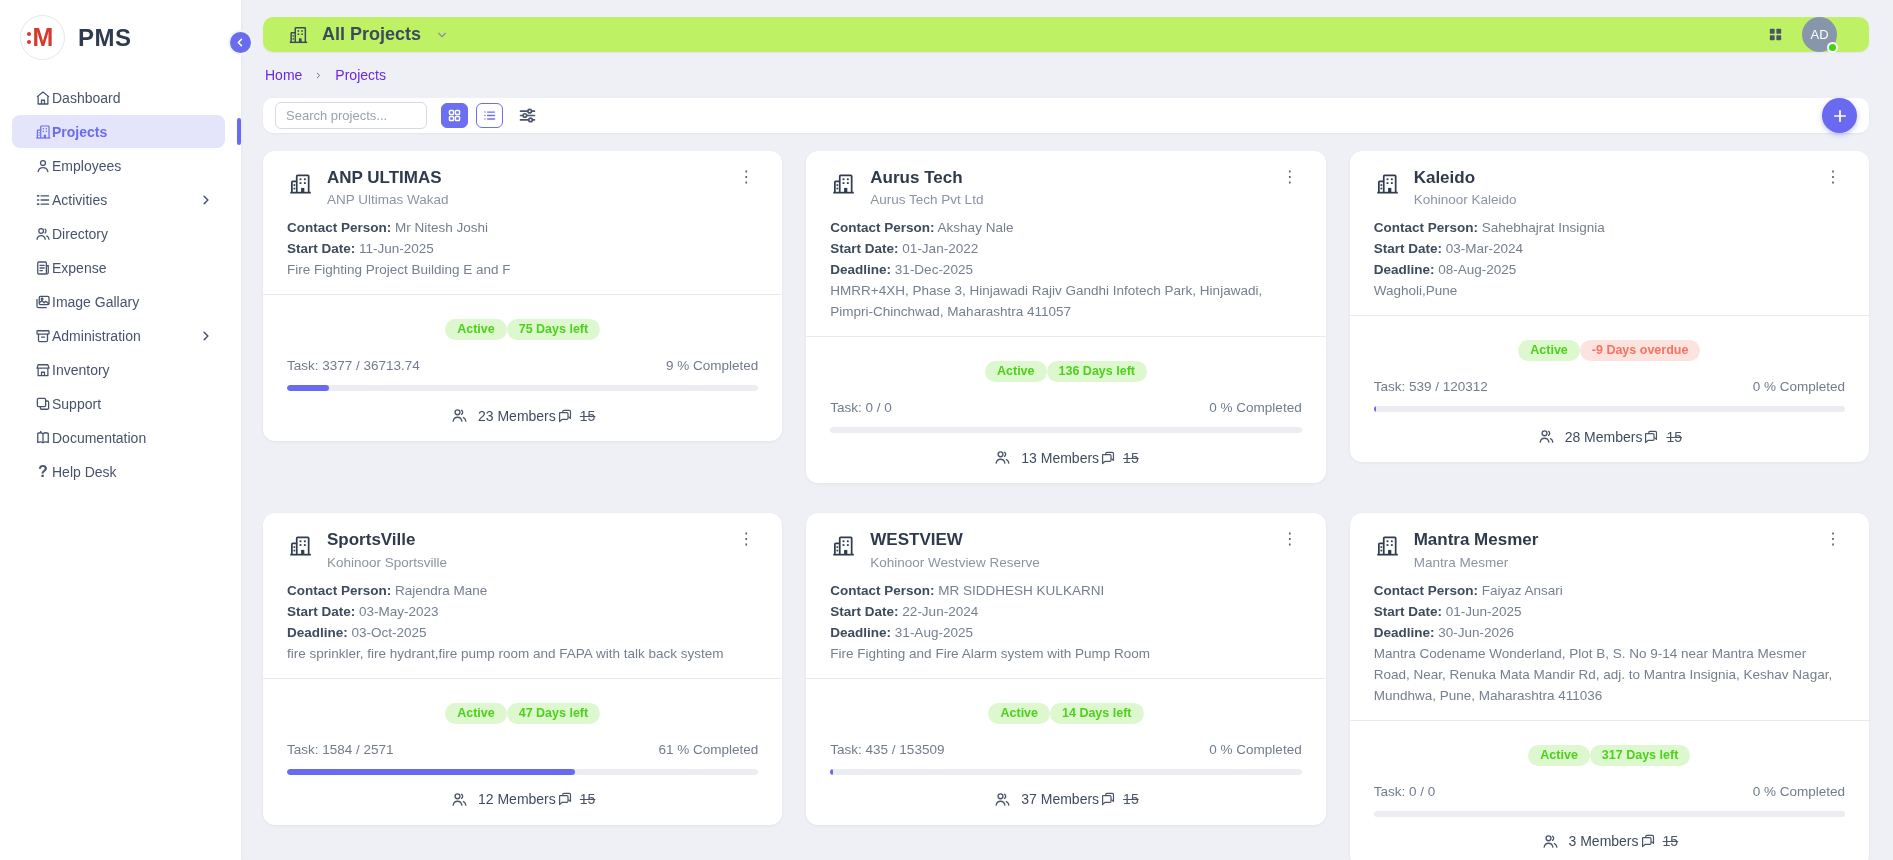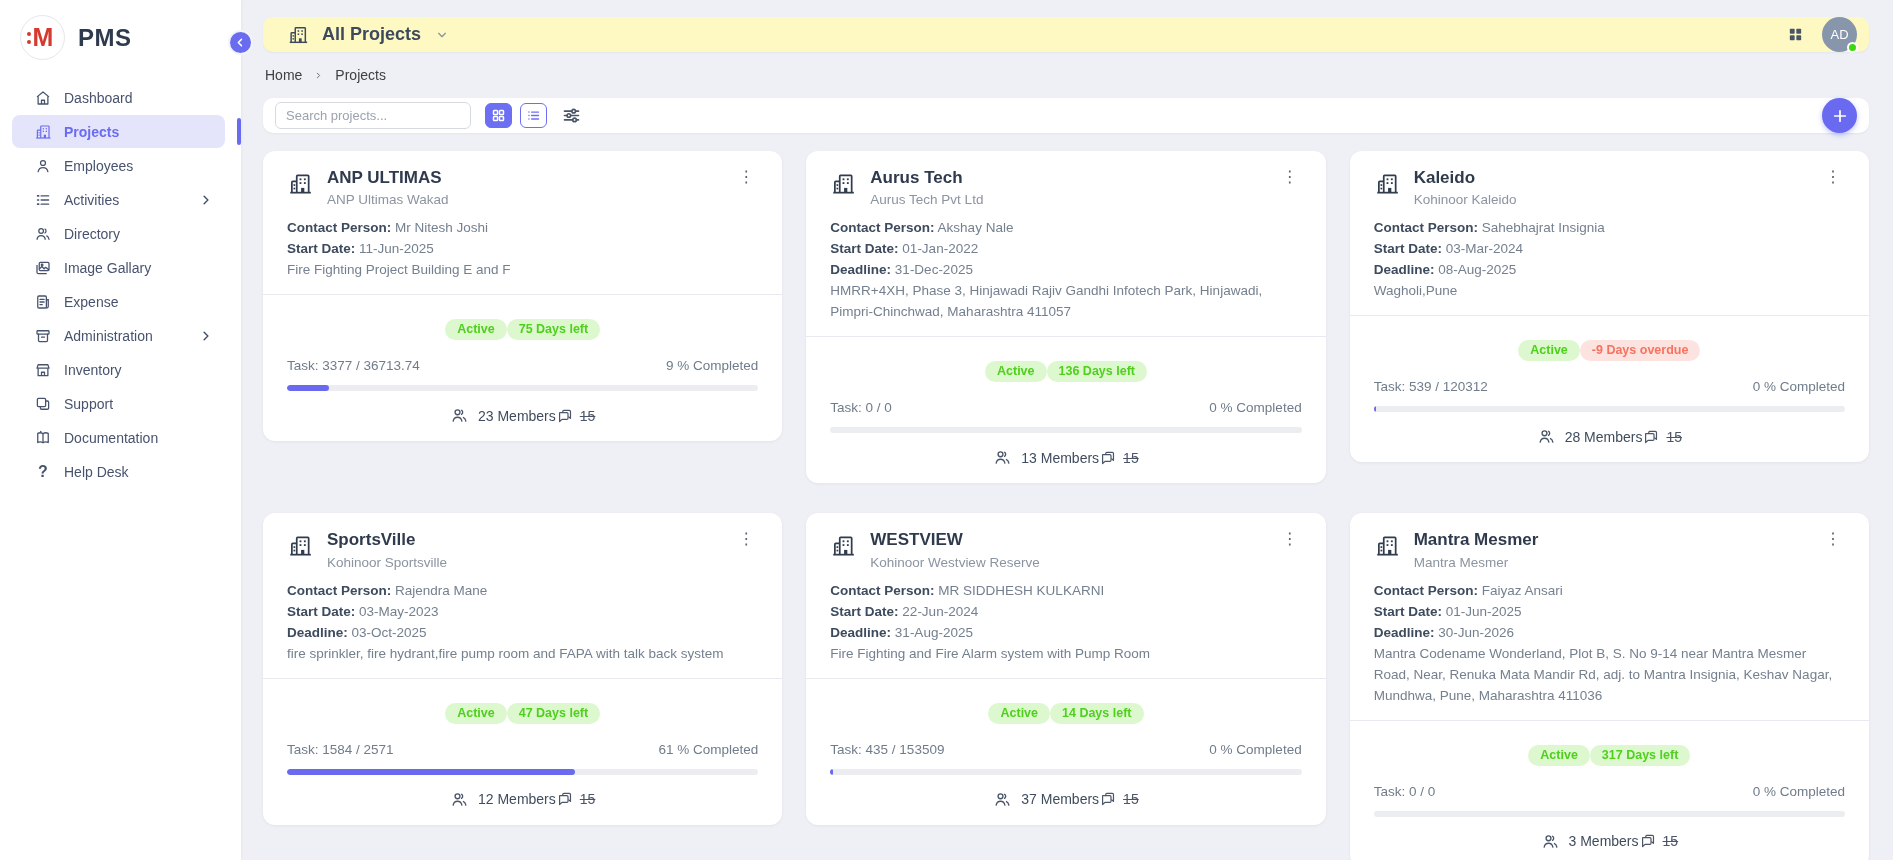--- a/index.html
+++ b/index.html
@@ -13,46 +13,46 @@
   
   .sidebar { width:241px; background:#fff; flex-shrink:0; position:relative; box-shadow:1px 0 3px rgba(20,30,60,.04); }
   .logo-row { display:flex; align-items:center; gap:13px; padding:15px 14px 12px 20px; }
   .logo-circle { width:45px; height:45px; border-radius:50%; border:1px solid #e4e7ec; display:flex; align-items:center; justify-content:center; background:#fff; position:relative; }
   .logo-m { color:#d63a2f; font-size:25px; font-weight:800; letter-spacing:-1px; }
   .logo-dots { position:absolute; left:6px; top:16px; display:flex; flex-direction:column; gap:4px; }
   .logo-dots i { width:4px; height:4px; border-radius:50%; background:#d63a2f; display:block; }
   .logo-text { font-size:24px; font-weight:800; color:#2e3a4e; letter-spacing:.5px; }
   .collapse-btn { position:absolute; top:30px; right:-12px; width:25px; height:25px; border-radius:50%; background:#6a6cf0; border:2px solid #f3f4fa; color:#fff; display:flex; align-items:center; justify-content:center; cursor:pointer; z-index:9; }
   .nav { padding:8px 0 0 0; }
-  .nav-item { display:flex; align-items:center; gap:12px; height:33px; margin:1px 16px 1px 12px; padding:0 10px 0 22px; border-radius:8px; color:#47536d; font-size:14px; cursor:pointer; position:relative; }
+  .nav-item { display:flex; align-items:center; height:33px; margin:1px 16px 1px 12px; padding:0 10px 0 22px; border-radius:8px; color:#47536d; font-size:14px; cursor:pointer; position:relative; }
   .nav-item .nicon { width:18px; height:18px; flex-shrink:0; display:flex; align-items:center; justify-content:center; }
   .nav-item svg { width:18px; height:18px; }
   .nav-item.active { background:#e4e5fb; color:#6a6cf0; font-weight:600; }
   .nav-item.active::after { content:''; position:absolute; right:-16px; top:3px; bottom:3px; width:4px; border-radius:2px; background:#6a6cf0; }
   .nav-chev { margin-left:auto; display:flex; }
   .help-q { font-size:16px; font-weight:700; color:inherit; }
 
   
   .main { flex:1; display:flex; flex-direction:column; padding:17px 24px 0 22px; overflow:hidden; }
-  .topbar { background:#fef9c3; border-radius:10px; height:53px; display:flex; align-items:center; justify-content:space-between; padding:0 12px 0 24px; box-shadow:0 1px 2px rgba(20,30,60,.05); }
+  .topbar { background:#bef264; border-radius:10px; height:53px; display:flex; align-items:center; justify-content:space-between; padding:0 32px 0 24px; box-shadow:0 1px 2px rgba(20,30,60,.05); }
   .proj-switch { display:flex; align-items:center; gap:13px; cursor:pointer; }
   .proj-switch svg.bld { width:22px; height:22px; color:#3d4a5c; }
   .topbar-title { font-size:18px; font-weight:700; color:#3d4a5c; }
   .chev-down { color:#8b94a1; display:flex; }
   .topbar-right { display:flex; align-items:center; gap:18px; }
   .apps-icon { color:#4a5568; display:flex; cursor:pointer; }
   .avatar { width:35px; height:35px; border-radius:50%; background:#8896ab; color:#fff; font-size:13px; font-weight:400; display:flex; align-items:center; justify-content:center; position:relative; cursor:pointer; }
   .avatar .dot { position:absolute; right:-1px; bottom:-1px; width:11px; height:11px; border-radius:50%; background:#3ed60f; border:2px solid #fff; }
 
-  .breadcrumb { display:flex; align-items:center; gap:11px; margin:15px 2px 15px 2px; font-size:14px; color:#404040; }
+  .breadcrumb { display:flex; align-items:center; gap:11px; margin:15px 2px 15px 2px; font-size:14px; color:#6d28d9; }
   .crumb { cursor:pointer; }
   .crumb-sep { display:flex; color:#5a6675; }
 
   .toolbar { background:#fff; border-radius:10px; height:44px; display:flex; align-items:center; padding:0 12px 0 12px; box-shadow:0 1px 2px rgba(20,30,60,.05); }
-  .search-input { width:196px; height:27px; border:1px solid #d5dae2; border-radius:6px; padding:0 10px; font-size:13px; font-family:inherit; color:#47536d; outline:none; margin-right:14px; }
+  .search-input { width:152px; height:27px; border:1px solid #d5dae2; border-radius:6px; padding:0 10px; font-size:13px; font-family:inherit; color:#47536d; outline:none; margin-right:14px; }
   .search-input::placeholder { color:#9aa3ae; }
   .view-btn { width:27px; height:25px; border-radius:6px; display:flex; align-items:center; justify-content:center; margin-right:8px; cursor:pointer; }
   .view-btn.grid-active { background:#6d6ff3; border:1px solid #6d6ff3; color:#fff; }
   .view-btn.list-outline { background:#fff; border:1.5px solid #6d6ff3; color:#6d6ff3; }
   .filter-btn { width:24px; height:24px; display:flex; align-items:center; justify-content:center; color:#4a5568; cursor:pointer; margin-left:4px; background:none; border:none; }
   .plus-btn { margin-left:auto; width:35px; height:35px; border-radius:50%; background:#6a6af0; border:none; color:#fff; display:flex; align-items:center; justify-content:center; cursor:pointer; box-shadow:0 2px 5px rgba(106,106,240,.4); }
 
   
   .cards { display:grid; grid-template-columns:repeat(3,1fr); gap:30px 24px; margin-top:18px; align-items:start; }
   .card { background:#fff; border-radius:12px; padding:16px 24px 16px 24px; box-shadow:0 1px 3px rgba(25,35,60,.06); }
@@ -184,38 +184,38 @@
       <div class="nav-item">
         <span class="nicon">
           <svg viewBox="0 0 24 24">
               <use href="#i-people"></use>
             </svg>
         </span>
           <span>Directory</span>
       </div>
       <div class="nav-item">
         <span class="nicon">
+          <svg viewBox="0 0 24 24" fill="none" stroke="currentColor" stroke-width="1.7" stroke-linecap="round">
+              <rect x="5" y="4" width="11.5" height="16" rx="1.5"></rect>
+              <path d="M8 8.5h5.5M8 12h5.5M8 15.5h3"></path>
+              <path d="M16.5 9H19v9a2 2 0 0 1-2 2"></path>
+            </svg>
+        </span>
+          <span>Expense</span>
+      </div>
+      <div class="nav-item">
+        <span class="nicon">
           <svg viewBox="0 0 24 24" fill="none" stroke="currentColor" stroke-width="1.7" stroke-linejoin="round">
               <rect x="7" y="4.5" width="13" height="11" rx="1.5"></rect>
               <circle cx="10.8" cy="8" r="1.1"></circle>
               <path d="M7 13.5l3.5-3.4 3 2.9 2-1.9 4.5 3.4"></path>
               <path d="M4 8v9.5a2 2 0 0 0 2 2h11"></path>
             </svg>
         </span>
           <span>Image Gallary</span>
-      </div>
-      <div class="nav-item">
-        <span class="nicon">
-          <svg viewBox="0 0 24 24" fill="none" stroke="currentColor" stroke-width="1.7" stroke-linecap="round">
-              <rect x="5" y="4" width="11.5" height="16" rx="1.5"></rect>
-              <path d="M8 8.5h5.5M8 12h5.5M8 15.5h3"></path>
-              <path d="M16.5 9H19v9a2 2 0 0 1-2 2"></path>
-            </svg>
-        </span>
-          <span>Expense</span>
       </div>
       <div class="nav-item">
         <span class="nicon">
           <svg viewBox="0 0 24 24" fill="none" stroke="currentColor" stroke-width="1.7" stroke-linecap="round" stroke-linejoin="round">
               <rect x="4" y="5" width="16" height="4.5" rx="1"></rect>
               <path d="M6 9.5V18a1.5 1.5 0 0 0 1.5 1.5h9A1.5 1.5 0 0 0 18 18V9.5"></path>
               <path d="M10 13.5h4"></path>
             </svg>
         </span>
           <span>Administration</span>

